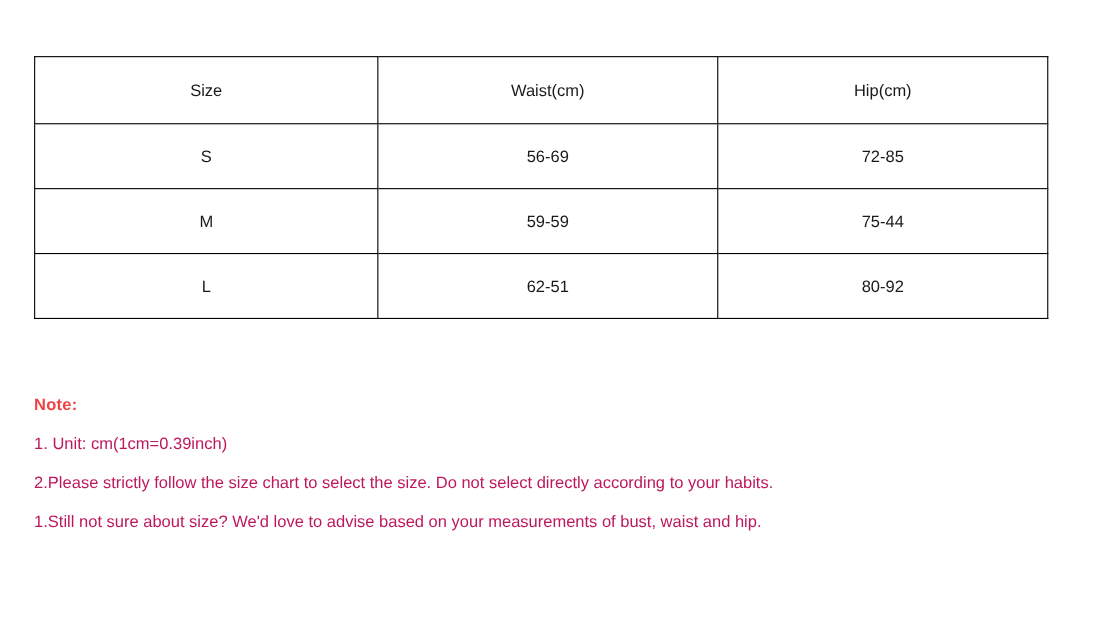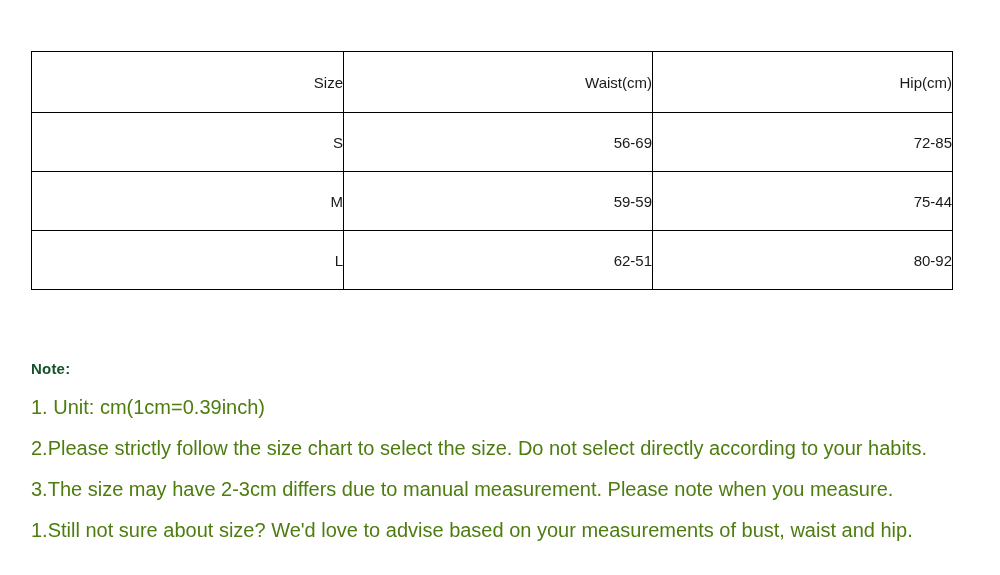--- a/index.html
+++ b/index.html
@@ -22,21 +22,21 @@
   .size-table {
     position: absolute;
     left: 31px;
     top: 51px;
     width: 918px;
     border-collapse: collapse;
     table-layout: fixed;
   }
   .size-table td, .size-table th {
     border: 1px solid #000000;
-    text-align: right;
+    text-align: center;
     font-weight: normal;
     font-size: 15px;
     color: #1a1a1a;
     padding: 0;
   }
   .size-table .row-head td {
     height: 60px;
   }
   .size-table .row-body td {
     height: 58px;
@@ -47,27 +47,27 @@
 
   .note-block {
     position: absolute;
     left: 31px;
     top: 360px;
     width: 940px;
   }
   .note-title {
     font-size: 15px;
     font-weight: bold;
-    color: #14532d;
+    color: #ef4444;
     margin: 0 0 19px 0;
     letter-spacing: 0.2px;
   }
   .note-line {
-    font-size: 20px;
-    color: #4d7c0f;
+    font-size: 15px;
+    color: #be185d;
     margin: 0 0 19px 0;
     line-height: 1.1;
   }
 </style>
 </head>
 <body>
 
 <div class="page">
 
   <table class="size-table">
@@ -92,17 +92,16 @@
         <td class="col-waist">62-51</td>
         <td class="col-hip">80-92</td>
       </tr>
     </tbody>
   </table>
 
   <div class="note-block">
     <p class="note-title">Note:</p>
     <p class="note-line">1. Unit: cm(1cm=0.39inch)</p>
     <p class="note-line">2.Please strictly follow the size chart to select the size. Do not select directly according to your habits.</p>
-    <p class="note-line">3.The size may have 2-3cm differs due to manual measurement. Please note when you measure.</p>
     <p class="note-line">1.Still not sure about size? We'd love to advise based on your measurements of bust, waist and hip.</p>
   </div>
 
 </div>
 
 </body></html>

